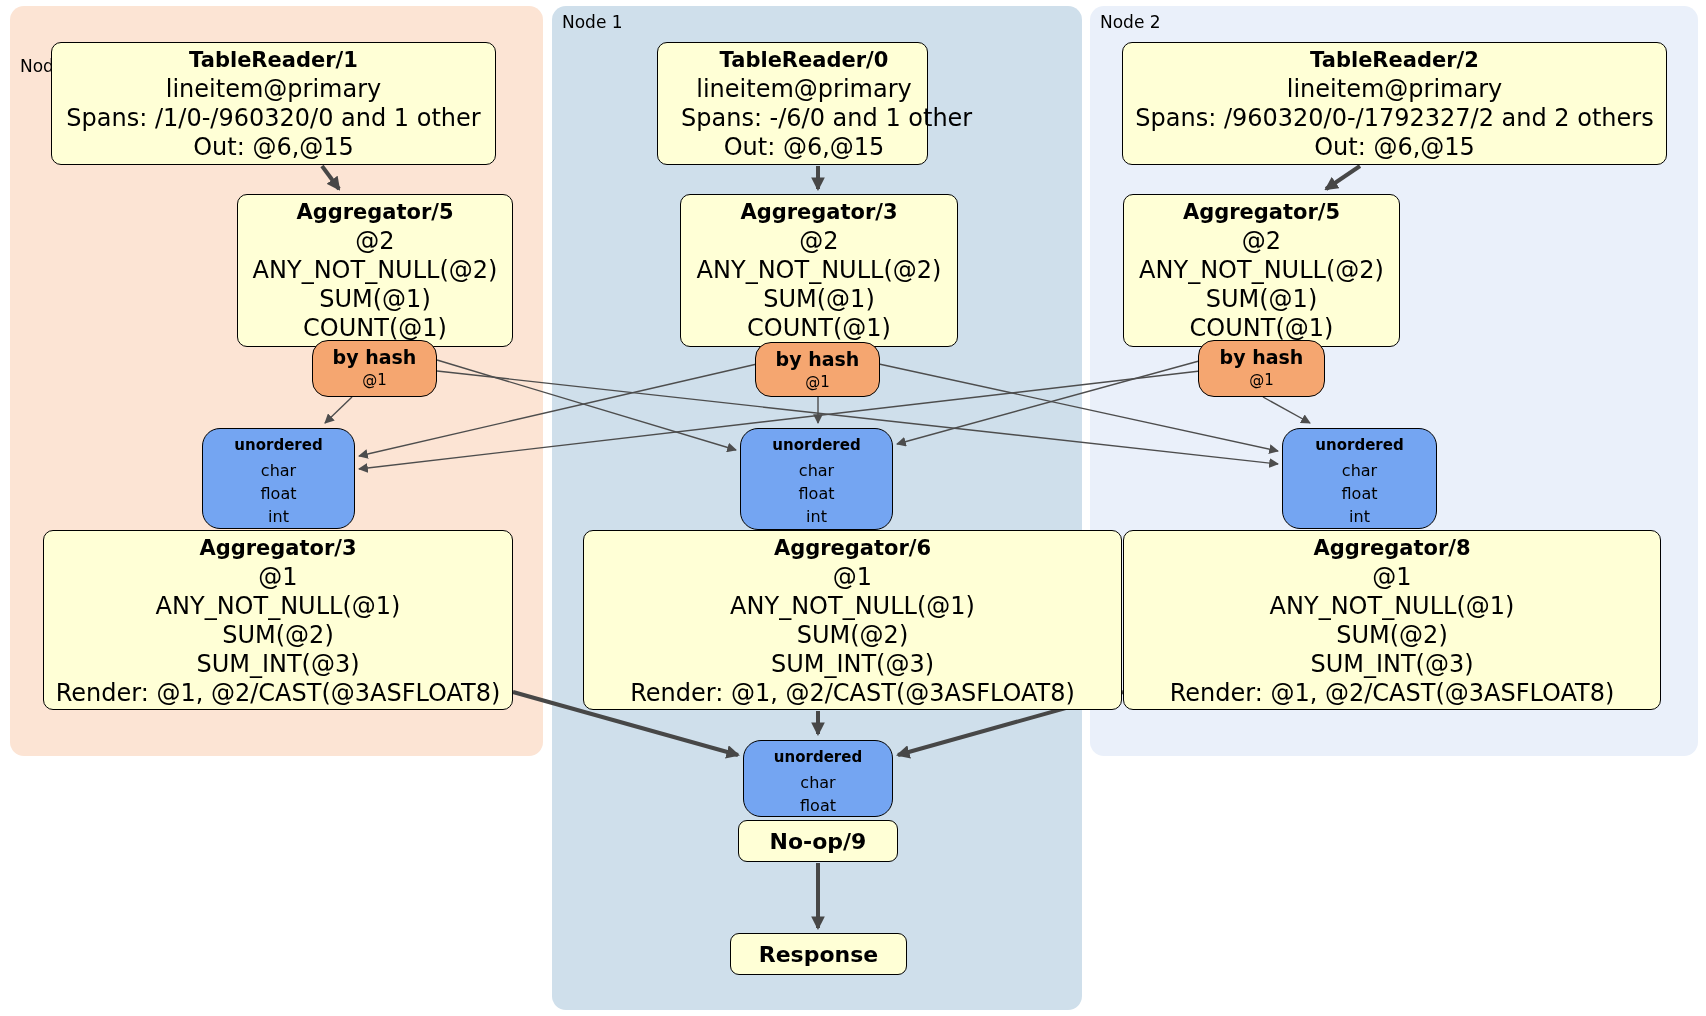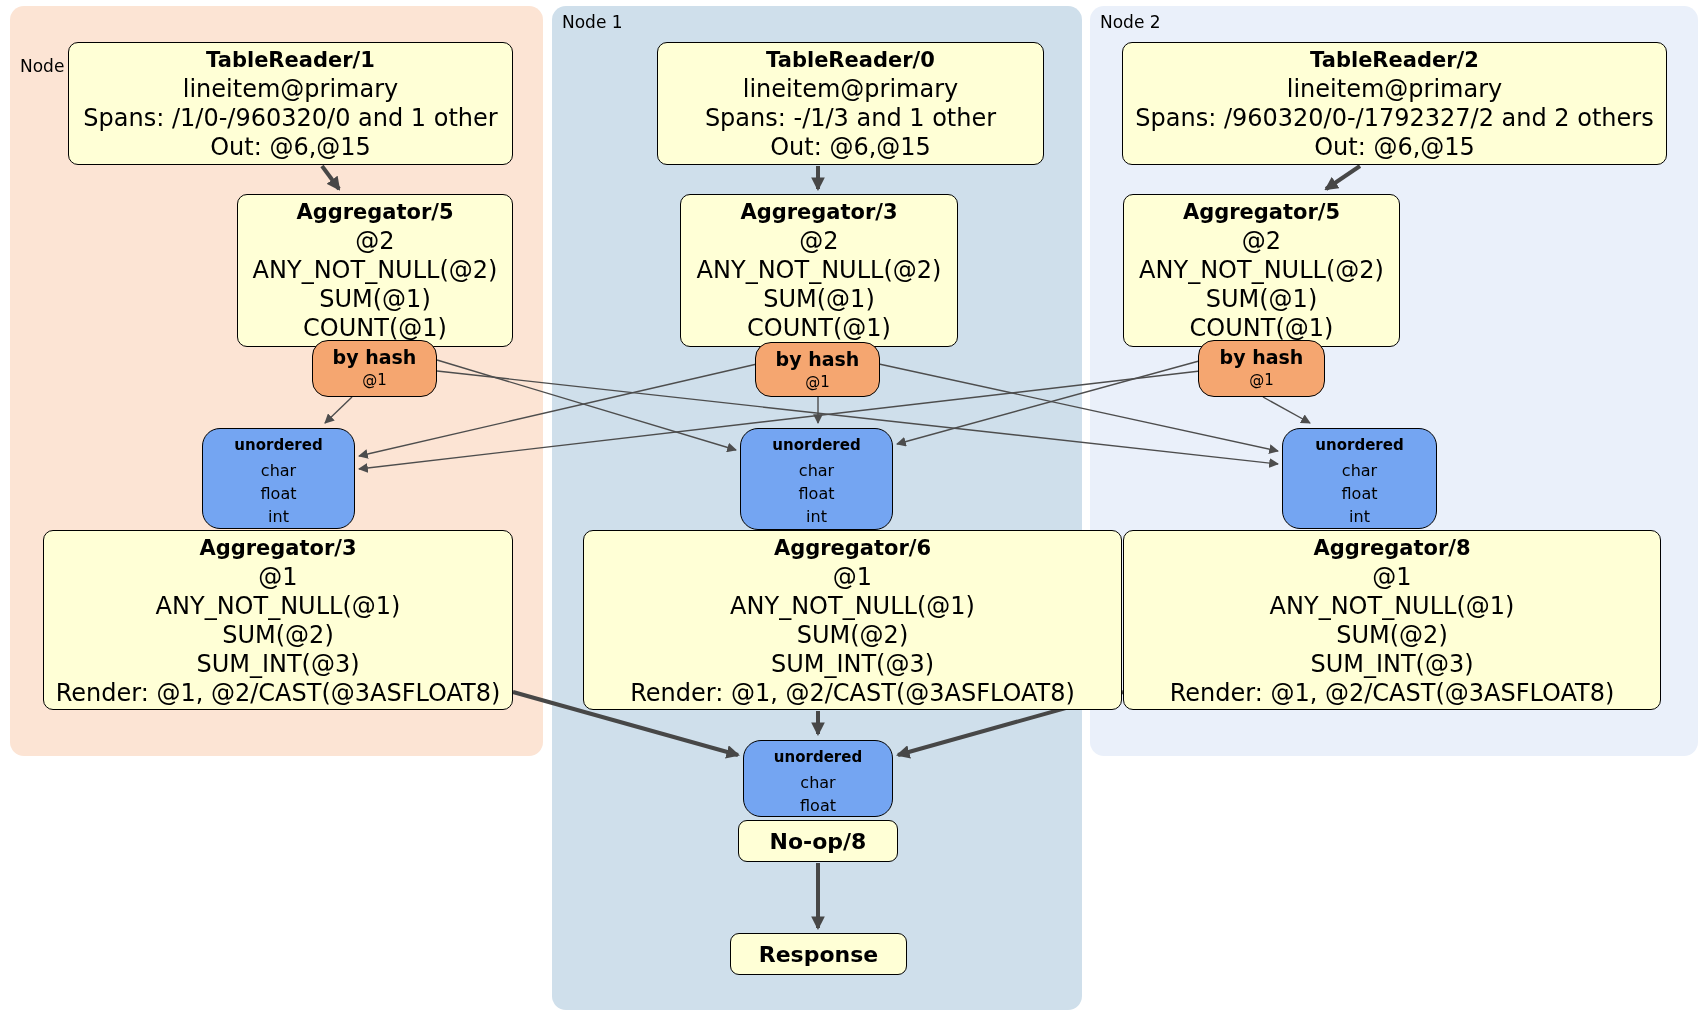--- a/index.html
+++ b/index.html
@@ -60,21 +60,21 @@
     <line class="edge-thin" x1="437" y1="360" x2="736" y2="450" marker-end="url(#arrowThin)"></line>
     <line class="edge-thin" x1="437" y1="371" x2="1278" y2="464" marker-end="url(#arrowThin)"></line>
     <line class="edge-thin" x1="757" y1="364" x2="359" y2="456" marker-end="url(#arrowThin)"></line>
     <line class="edge-thin" x1="818" y1="397" x2="818" y2="423" marker-end="url(#arrowThin)"></line>
     <line class="edge-thin" x1="879" y1="364" x2="1278" y2="451" marker-end="url(#arrowThin)"></line>
     <line class="edge-thin" x1="1200" y1="371" x2="359" y2="469" marker-end="url(#arrowThin)"></line>
     <line class="edge-thin" x1="1199" y1="361" x2="897" y2="444" marker-end="url(#arrowThin)"></line>
     <line class="edge-thin" x1="1263" y1="397" x2="1310" y2="423" marker-end="url(#arrowThin)"></line>
   </svg>
 
-  <div class="box proc" style="left:68px;top:42px;width:445px;height:123px;">
+  <div class="box proc" style="left:51px;top:42px;width:445px;height:123px;">
     <div class="title">TableReader/1</div>
     <div class="bodyline">lineitem@primary</div>
     <div class="bodyline">Spans: /1/0-/960320/0 and 1 other</div>
     <div class="bodyline">Out: @6,@15</div>
   </div>
   <div class="box proc" style="left:237px;top:194px;width:276px;height:153px;">
     <div class="title">Aggregator/5</div>
     <div class="bodyline">@2</div>
     <div class="bodyline">ANY_NOT_NULL(@2)</div>
     <div class="bodyline">SUM(@1)</div>
@@ -92,24 +92,24 @@
   </div>
   <div class="box proc" style="left:43px;top:530px;width:470px;height:180px;">
     <div class="title">Aggregator/3</div>
     <div class="bodyline">@1</div>
     <div class="bodyline">ANY_NOT_NULL(@1)</div>
     <div class="bodyline">SUM(@2)</div>
     <div class="bodyline">SUM_INT(@3)</div>
     <div class="bodyline">Render: @1, @2/CAST(@3ASFLOAT8)</div>
   </div>
 
-  <div class="box proc" style="left:657px;top:42px;width:387px;height:123px;">
+  <div class="box proc" style="left:657px;top:42px;width:271px;height:123px;padding-left:23px;">
     <div class="title">TableReader/0</div>
     <div class="bodyline">lineitem@primary</div>
-    <div class="bodyline">Spans: -/1/3 and 1 other</div>
+    <div class="bodyline">Spans: -/6/0 and 1 other</div>
     <div class="bodyline">Out: @6,@15</div>
   </div>
   <div class="box proc" style="left:680px;top:194px;width:278px;height:153px;">
     <div class="title">Aggregator/3</div>
     <div class="bodyline">@2</div>
     <div class="bodyline">ANY_NOT_NULL(@2)</div>
     <div class="bodyline">SUM(@1)</div>
     <div class="bodyline">COUNT(@1)</div>
   </div>
   <div class="box router" style="left:755px;top:342px;width:125px;height:55px;">
@@ -129,21 +129,21 @@
     <div class="bodyline">SUM(@2)</div>
     <div class="bodyline">SUM_INT(@3)</div>
     <div class="bodyline">Render: @1, @2/CAST(@3ASFLOAT8)</div>
   </div>
   <div class="box sync" style="left:743px;top:740px;width:150px;height:77px;">
     <div class="title">unordered</div>
     <div class="bodyline">char</div>
     <div class="bodyline">float</div>
   </div>
   <div class="box mini" style="left:738px;top:820px;width:160px;height:42px;">
-    <span>No-op/8</span>
+    <span>No-op/9</span>
   </div>
   <div class="box mini" style="left:730px;top:933px;width:177px;height:42px;">
     <span>Response</span>
   </div>
 
   <div class="box proc" style="left:1122px;top:42px;width:545px;height:123px;">
     <div class="title">TableReader/2</div>
     <div class="bodyline">lineitem@primary</div>
     <div class="bodyline">Spans: /960320/0-/1792327/2 and 2 others</div>
     <div class="bodyline">Out: @6,@15</div>

